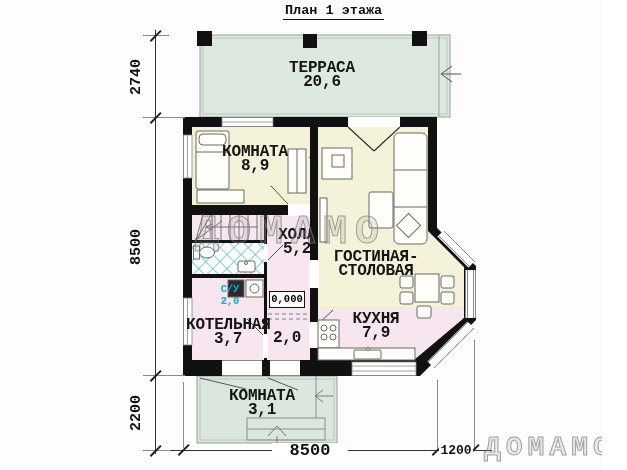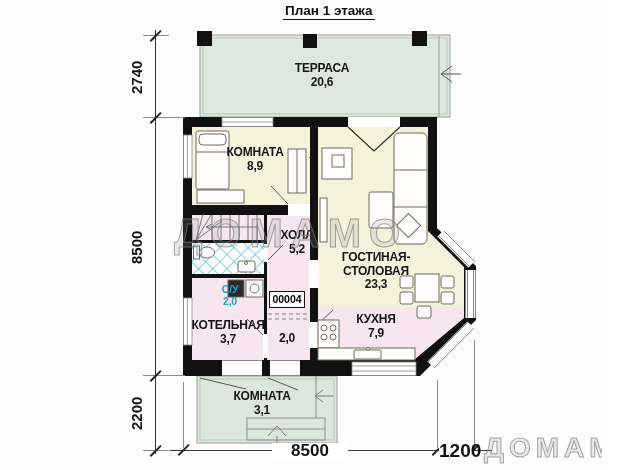--- a/index.html
+++ b/index.html
@@ -1,19 +1,19 @@
 <!DOCTYPE html>
 <html><head>
 <meta charset="utf-8">
 <style>
   html,body{margin:0;padding:0;background:#fff;}
   #canvas{position:relative;width:602px;height:470px;background:#fdfdfd;overflow:hidden;
-          font-family:Liberation Sans, sans-serif;}
+          font-family:Liberation Mono, monospace;}
   svg{position:absolute;left:0;top:0;z-index:1;}
-  .rl{position:absolute;text-align:center;font-weight:bold;font-size:12px;line-height:13.5px;
+  .rl{position:absolute;text-align:center;font-weight:bold;font-size:16px;line-height:13.5px;
       color:#151515;z-index:4;letter-spacing:-0.2px;}
   .rl span{display:block;}
   .rl.cyan{color:#17a3dd;font-size:10.5px;line-height:12px;margin-top:42px;}
   #title{position:absolute;left:283px;top:3px;font-size:13.5px;font-weight:bold;color:#111;
          border-bottom:1.5px solid #111;padding:0 2px 1px 2px;z-index:4;}
   .wm{position:absolute;font-weight:700;color:rgba(145,145,145,0.18);
       -webkit-text-stroke:1px rgba(125,125,125,0.7);z-index:6;white-space:nowrap;}
   #wm-center{left:158px;top:210px;width:266px;height:46px;font-size:40px;letter-spacing:8px;
              line-height:46px;text-align:center;}
   #wm-corner{left:484px;top:431px;font-size:28px;letter-spacing:5px;line-height:34px;}
@@ -176,39 +176,38 @@
   <div class="rl" style="left:274px;top:229px;width:46px">
     <span>ХОЛЛ</span>
     <span>5,2</span>
   </div>
   <div class="rl cyan" style="left:211px;top:241px;width:38px">
     <span>С/У</span>
     <span>2,0</span>
   </div>
   <div class="rl" style="left:322px;top:251px;width:108px">
     <span>ГОСТИНАЯ-СТОЛОВАЯ</span>
-    <span>23,3</span>
   </div>
   <div class="rl" style="left:186px;top:319px;width:84px">
     <span>КОТЕЛЬНАЯ</span>
     <span>3,7</span>
   </div>
   <div class="rl" style="left:271px;top:332px;width:32px">
     <span>2,0</span>
   </div>
   <div class="rl" style="left:340px;top:313px;width:72px">
     <span>КУХНЯ</span>
     <span>7,9</span>
   </div>
   <div class="rl" style="left:216px;top:390px;width:92px">
     <span>КОМНАТА</span>
     <span>3,1</span>
   </div>
 
-  <div id="elev">00004</div>
+  <div id="elev">0,000</div>
 
   <div class="dline" style="left:155px;top:30px;width:1px;height:424px"></div>
   <div class="conn" style="left:143px;top:35px;width:26px"></div>
   <div class="conn" style="left:143px;top:117px;width:42px"></div>
   <div class="conn" style="left:143px;top:375px;width:42px"></div>
   <div class="conn" style="left:143px;top:450px;width:26px"></div>
   <div class="tick" style="left:148px;top:35px"></div>
   <div class="tick" style="left:148px;top:117px"></div>
   <div class="tick" style="left:148px;top:375px"></div>
   <div class="tick" style="left:148px;top:450px"></div>
@@ -217,18 +216,18 @@
   <div class="vdim" style="top:387px">2200</div>
 
   <div class="dline" style="left:170px;top:450px;width:322px;height:1px"></div>
   <div class="vext" style="left:183px;top:382px;height:66px"></div>
   <div class="vext" style="left:437px;top:380px;height:68px"></div>
   <div class="vext" style="left:474px;top:340px;height:108px"></div>
   <div class="tick" style="left:176px;top:449px"></div>
   <div class="tick" style="left:430px;top:449px"></div>
   <div class="tick" style="left:466px;top:449px"></div>
   <div class="hdim" style="left:272px;top:443px;width:76px;height:16px;line-height:16px;font-size:17px">8500</div>
-  <div class="hdim" style="left:439px;top:444px;width:34px;height:14px;line-height:14px;font-size:19px">1200</div>
+  <div class="hdim" style="left:439px;top:444px;width:34px;height:14px;line-height:14px;font-size:13px">1200</div>
 
   <div class="wm" id="wm-center">ДОМАМО</div>
   <div class="wm" id="wm-corner">ДОМАМО</div>
 
 </div>
 
 </body></html>

